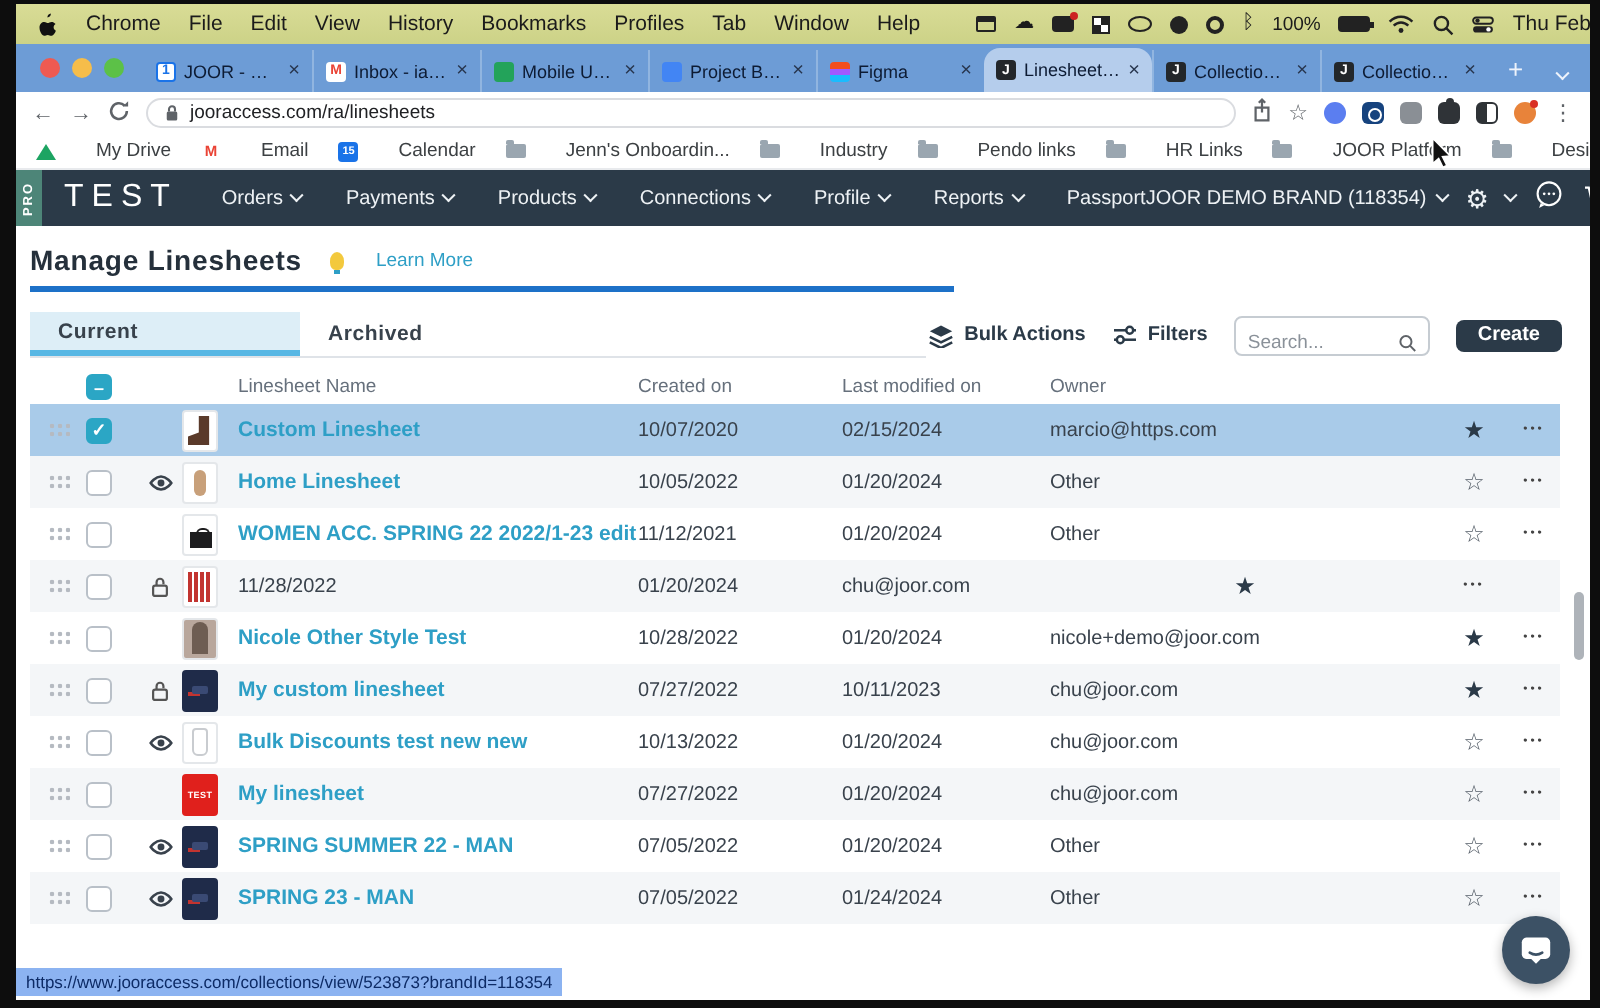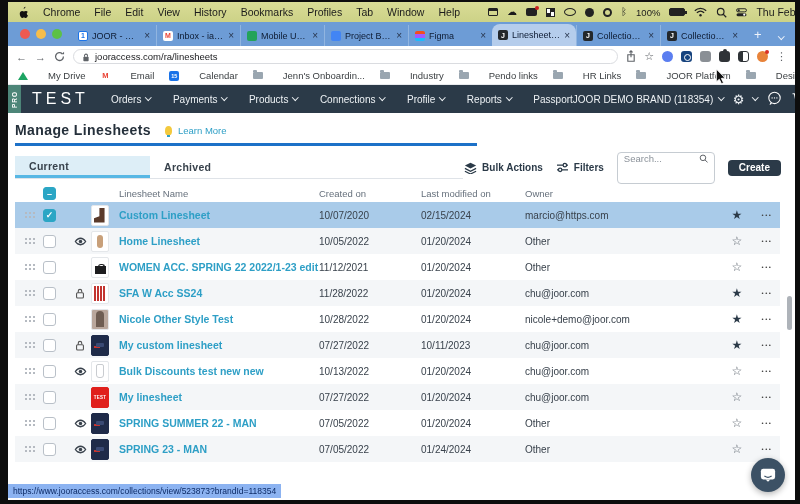--- a/index.html
+++ b/index.html
@@ -99,35 +99,35 @@
   .navbar-right { margin-left:auto; display:flex; align-items:center; gap:9px; font-size:10px; }
   .account { display:flex; align-items:center; gap:6px; white-space:nowrap; }
   .gear { font-size:13px; line-height:1; }
   .cart-wrap { position:relative; display:flex; align-items:center; }
 
   
   .content { flex:1; background:#fff; position:relative; overflow:hidden; }
   .title-block { padding:9px 0 0 7px; position:relative; }
   .title-row { display:flex; align-items:center; gap:14px; }
   .page-title { font-size:14px; font-weight:bold; color:#25303b; letter-spacing:.4px; }
-  .learn-more { display:flex; align-items:center; gap:6px; font-size:9.5px; color:#2e9fc6; }
+  .learn-more { display:flex; align-items:center; gap:16px; font-size:9.5px; color:#2e9fc6; }
   .bulb { width:7px; height:9px; background:#f3c93d; border-radius:50% 50% 40% 40%; position:relative; }
   .bulb:after { content:""; position:absolute; bottom:-2px; left:2px; width:3px; height:2px; background:#2e9fc6; }
   .title-underline { margin-top:5px; width:462px; height:3px; background:#1d71c8; }
 
   .tabs-row { display:flex; align-items:stretch; height:23px; margin-top:10px; }
   .page-tabs { display:flex; width:448px; border-bottom:1px solid #dfe3e8; margin-left:7px; }
   .page-tab { display:flex; align-items:center; padding-left:14px; width:135px; font-size:10.5px;
               font-weight:bold; color:#38424c; letter-spacing:.3px; }
   .page-tab.active { background:#ddeef7; border-bottom:3px solid #57b7e4; }
   .page-tab.inactive { width:120px; }
   .list-controls { margin-left:auto; display:flex; align-items:center; gap:13px; padding-right:14px; }
   .ctrl { display:flex; align-items:center; gap:5px; font-size:10px; color:#2b3a48; font-weight:bold; }
-  .search-box { width:98px; height:32px; border:1px solid #c6ccd2; border-radius:4px;
-                display:flex; align-items:flex-start; padding:0 6px; gap:4px; background:#fff; }
+  .search-box { width:98px; height:20px; border:1px solid #c6ccd2; border-radius:4px;
+                display:flex; align-items:flex-end; padding:0 6px; gap:4px; background:#fff; }
   .search-box input { border:none; outline:none; width:100%; font-size:9.5px; color:#333;
                       font-family:"Liberation Sans", sans-serif; background:transparent; }
   .search-box input::placeholder { color:#8a9199; }
   .create-btn { height:16px; background:#2b3a48; color:#fff; font-size:10px; font-weight:bold;
                 border:none; border-radius:4px; padding:0 11px; font-family:"Liberation Sans", sans-serif; }
 
   
   .table { margin:6px 15px 0 7px; }
   .tgrid { display:grid; grid-template-columns:28px 26px 22px 28px 200px 102px 104px 195px 34px 1fr;
            align-items:center; }
@@ -526,21 +526,20 @@
     <span class="cb"></span>
     <span class="rowicon">
                 <svg width="10" height="11" viewBox="0 0 14 16">
                   <rect x="2" y="7" width="10" height="7.5" rx="1.5" fill="none" stroke="#555" stroke-width="1.6"></rect>
                   <path d="M4.5 7V4.5a2.5 2.5 0 0 1 5 0V6" fill="none" stroke="#555" stroke-width="1.6"></path>
                 </svg>
               </span>
     <span class="thumb thumb-bag-red">
                 <i></i>
               </span>
-    <span class="lname">SFA W Acc SS24</span>
     <span class="cell">11/28/2022</span>
     <span class="cell">01/20/2024</span>
     <span class="cell">chu@joor.com</span>
     <span class="star">★</span>
     <span class="row-menu">•••</span>
   </div>
             <div class="tgrid row">
     <span class="drag"></span>
     <span class="cb"></span>
     <span class="rowicon"></span>

